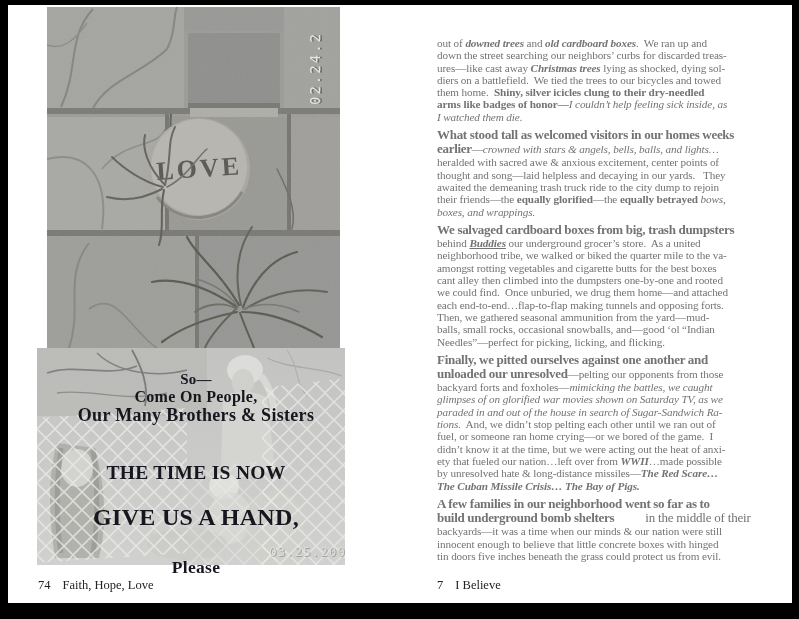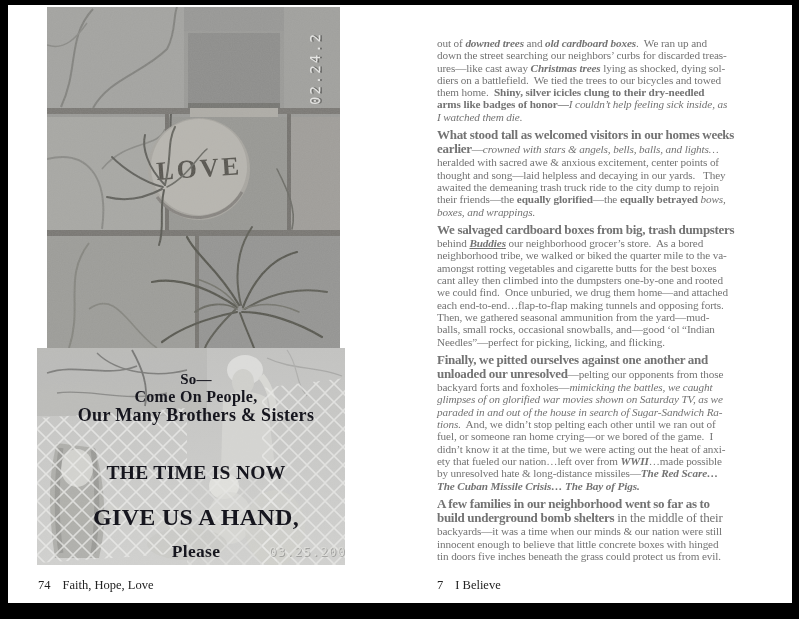--- a/index.html
+++ b/index.html
@@ -11,35 +11,35 @@
   .photo-top{position:absolute;left:47px;top:7px;width:293px;height:341px;}
   .photo-bottom{position:absolute;left:37px;top:348px;width:308px;height:217px;}
   .caption-layer{position:absolute;left:37px;top:348px;width:308px;height:217px;pointer-events:none;padding-left:11px;}
   .caption-line{position:absolute;left:159px;transform:translateX(-50%);white-space:nowrap;
                 font-weight:bold;color:#16161e;letter-spacing:.3px;line-height:1;}
   .cap-0{top:24px;font-size:15px;}
   .cap-1{top:41px;font-size:16px;}
   .cap-2{top:58px;font-size:18px;}
   .cap-3{top:115px;font-size:19.5px;}
   .cap-4{top:157px;font-size:24px;}
-  .cap-5{top:195px;font-size:17.5px;}
+  .cap-5{top:211px;font-size:17.5px;}
 
   
   .text-column{position:absolute;left:437px;top:37px;width:312px;color:#737373;}
   .para{margin:0;}
   .para + .para{margin-top:5px;}
   .line{white-space:pre;height:12.3px;line-height:12.3px;font-size:11.2px;letter-spacing:-0.12px;}
   .line.lead{height:14.2px;line-height:14.2px;}
   .s-n{}
   .s-b{font-weight:bold;}
   .s-i{font-style:italic;}
   .s-bi{font-weight:bold;font-style:italic;}
   .s-biu{font-weight:bold;font-style:italic;text-decoration:underline;}
   .s-L{font-weight:bold;font-size:13px;letter-spacing:-0.3px;}
-  .s-Ln{font-size:13px;letter-spacing:-0.2px;}
+  .s-Ln{font-size:13px;letter-spacing:-0.2px;margin-left:28px;}
 
   
   .footer-left{position:absolute;left:6px;top:578px;font-size:12.5px;color:#222;margin-left:32px;}
   .footer-left .num{margin-right:12px;}
   .footer-right{position:absolute;left:437px;top:578px;width:313px;text-align:left;
                 font-size:12.5px;color:#222;}
   .footer-right .num{margin-right:12px;}
 </style>
 </head>
 <body>
@@ -197,21 +197,21 @@
         <div class="line lead"><span class="s-L">What stood tall as welcomed visitors in our homes weeks</span></div>
         <div class="line lead"><span class="s-L">earlier</span><span class="s-n">—</span><span class="s-i">crowned with stars &amp; angels, bells, balls, and lights…</span></div>
         <div class="line"><span class="s-n">heralded with sacred awe &amp; anxious excitement, center points of</span></div>
         <div class="line"><span class="s-n">thought and song—laid helpless and decaying in our yards.   They</span></div>
         <div class="line"><span class="s-n">awaited the demeaning trash truck ride to the city dump to rejoin</span></div>
         <div class="line"><span class="s-n">their friends—the </span><span class="s-b">equally glorified</span><span class="s-n">—the </span><span class="s-b">equally betrayed</span><span class="s-n"> </span><span class="s-i">bows,</span></div>
         <div class="line"><span class="s-i">boxes, and wrappings.</span></div>
       </div>
       <div class="para">
         <div class="line lead"><span class="s-L">We salvaged cardboard boxes from big, trash dumpsters</span></div>
-        <div class="line"><span class="s-n">behind </span><span class="s-biu">Buddies</span><span class="s-n"> our neighborhood grocer’s store.  As a bored</span></div>
+        <div class="line"><span class="s-n">behind </span><span class="s-biu">Buddies</span><span class="s-n"> our underground grocer’s store.  As a united</span></div>
         <div class="line"><span class="s-n">neighborhood tribe, we walked or biked the quarter mile to the va-</span></div>
         <div class="line"><span class="s-n">amongst rotting vegetables and cigarette butts for the best boxes</span></div>
         <div class="line"><span class="s-n">cant alley then climbed into the dumpsters one-by-one and rooted</span></div>
         <div class="line"><span class="s-n">we could find.  Once unburied, we drug them home—and attached</span></div>
         <div class="line"><span class="s-n">each end-to-end…flap-to-flap making tunnels and opposing forts.</span></div>
         <div class="line"><span class="s-n">Then, we gathered seasonal ammunition from the yard—mud-</span></div>
         <div class="line"><span class="s-n">balls, small rocks, occasional snowballs, and—good ‘ol “Indian</span></div>
         <div class="line"><span class="s-n">Needles”—perfect for picking, licking, and flicking.</span></div>
       </div>
       <div class="para">

